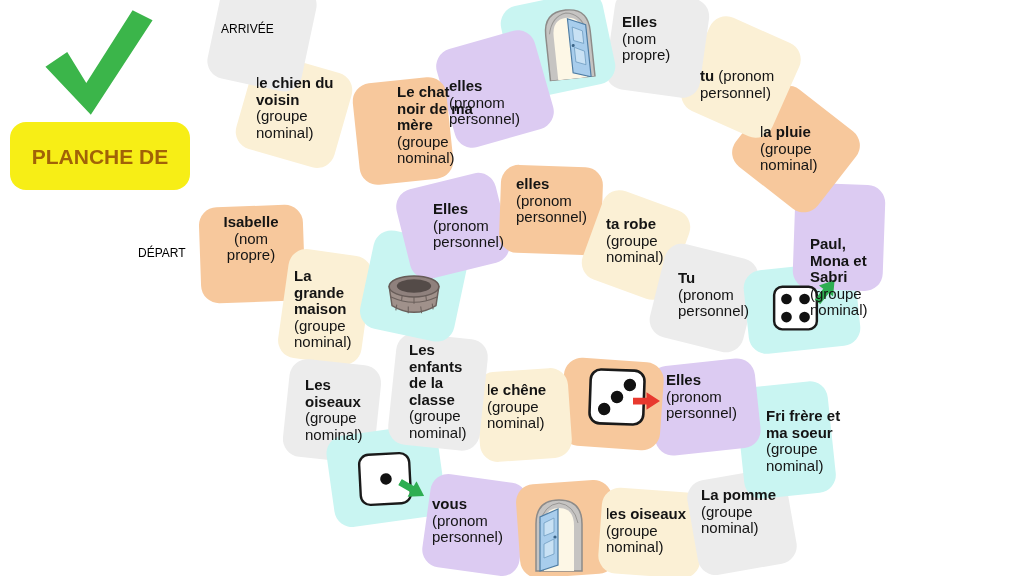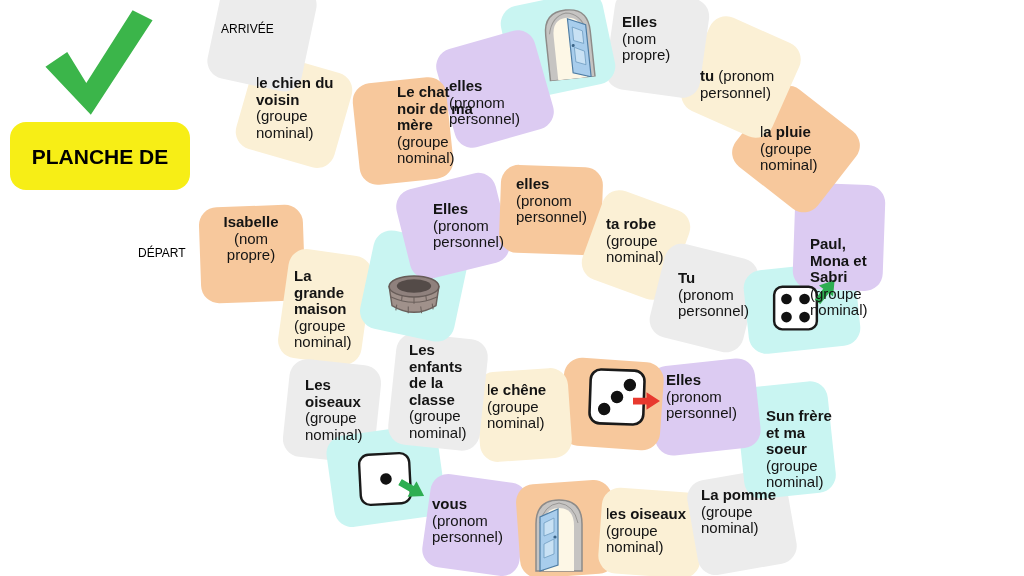--- a/index.html
+++ b/index.html
@@ -14,21 +14,21 @@
   .tile-text{position:absolute;z-index:3;font-size:15px;line-height:1.1;color:#141414;}
   .tile-text .term-line{font-weight:bold;}
   .tile-text .pfx{font-weight:normal;}
   .tile-text .cat{font-weight:normal;}
   .tile-text.center{text-align:center;}
   .tile-text.inline .term-line,
   .tile-text.inline .cat{display:inline;}
   .big-label{position:absolute;z-index:4;font-weight:normal;font-size:12px;color:#000000;}
   .title-box{position:absolute;left:10px;top:122px;width:180px;height:68px;background:#f7ee16;
              border-radius:16px;z-index:4;display:flex;flex-direction:column;align-items:center;
-             justify-content:center;font-weight:bold;font-size:21px;line-height:29px;color:#000000;}
+             justify-content:center;font-weight:bold;font-size:21px;line-height:29px;color:#a16207;}
   .icon{position:absolute;z-index:2;}
   .flip{transform:scaleX(-1);}
 </style>
 </head>
 <body>
 
 <div class="board">
 
   <div class="tile c-orange" style="left:200px;top:206px;width:104px;height:96px;transform:rotate(-2deg);"></div>
   <div class="tile c-cream" style="left:283px;top:252px;width:84px;height:110px;transform:rotate(8deg);"></div>
@@ -87,21 +87,21 @@
   </div>
   <div class="tile-text" style="left:606px;top:506px;width:104px;">
     <div class="term-line"><span class="pfx">l</span><span class="term">es oiseaux</span></div>
     <div class="cat">(groupe nominal)</div>
   </div>
   <div class="tile-text" style="left:701px;top:487px;width:100px;">
     <div class="term-line"><span class="term">La pomme</span></div>
     <div class="cat">(groupe nominal)</div>
   </div>
   <div class="tile-text" style="left:766px;top:408px;width:76px;">
-    <div class="term-line"><span class="term">Sun frère et ma soeur</span></div>
+    <div class="term-line"><span class="term">Fri frère et ma soeur</span></div>
     <div class="cat">(groupe nominal)</div>
   </div>
   <div class="tile-text" style="left:666px;top:372px;width:92px;">
     <div class="term-line"><span class="term">Elles</span></div>
     <div class="cat">(pronom personnel)</div>
   </div>
   <div class="tile-text" style="left:487px;top:382px;width:82px;">
     <div class="term-line"><span class="pfx">l</span><span class="term">e chêne</span></div>
     <div class="cat">(groupe nominal)</div>
   </div>

